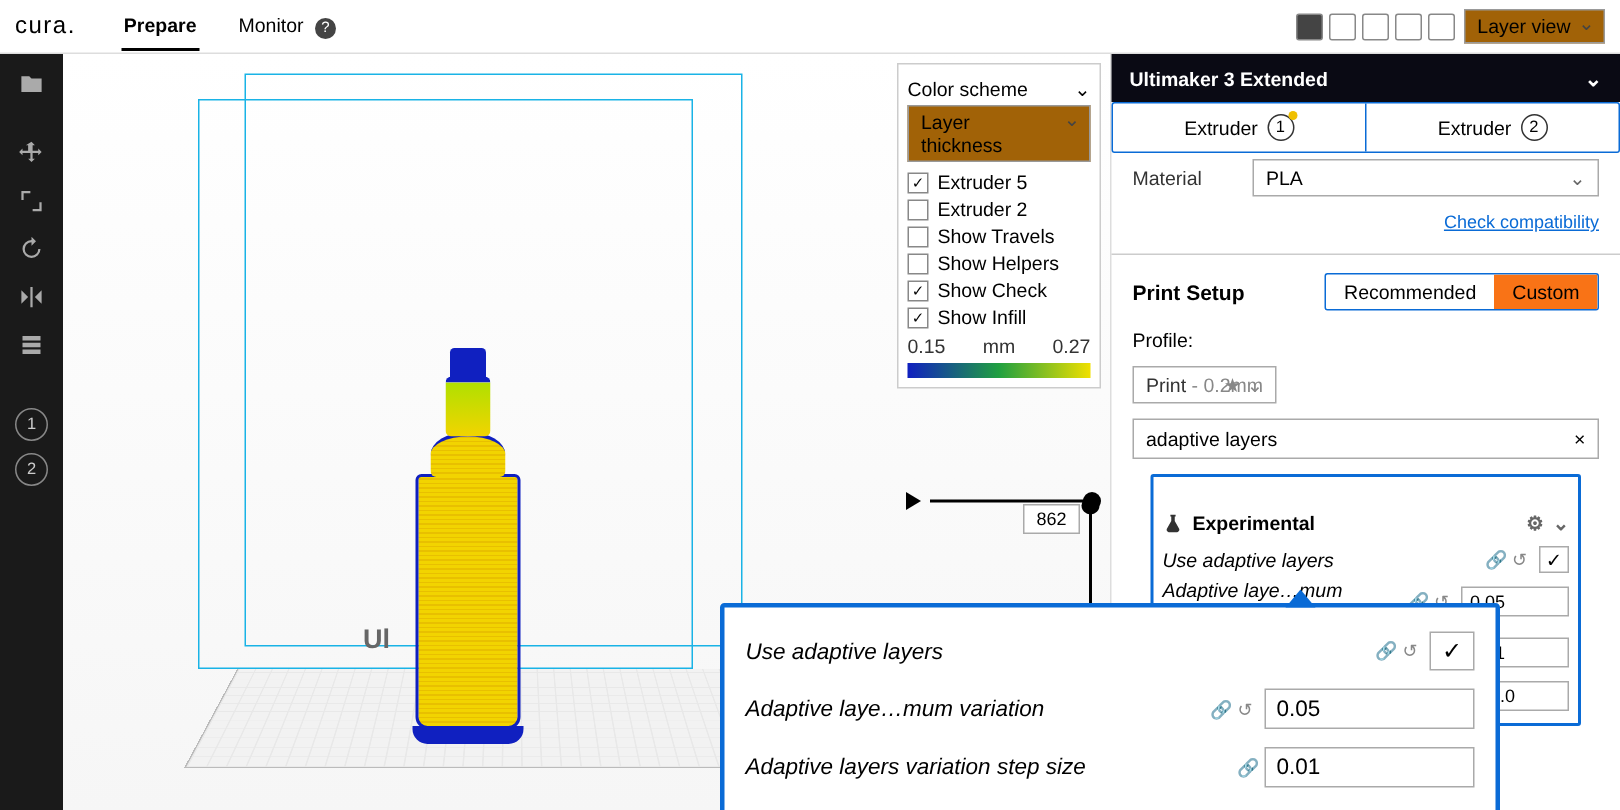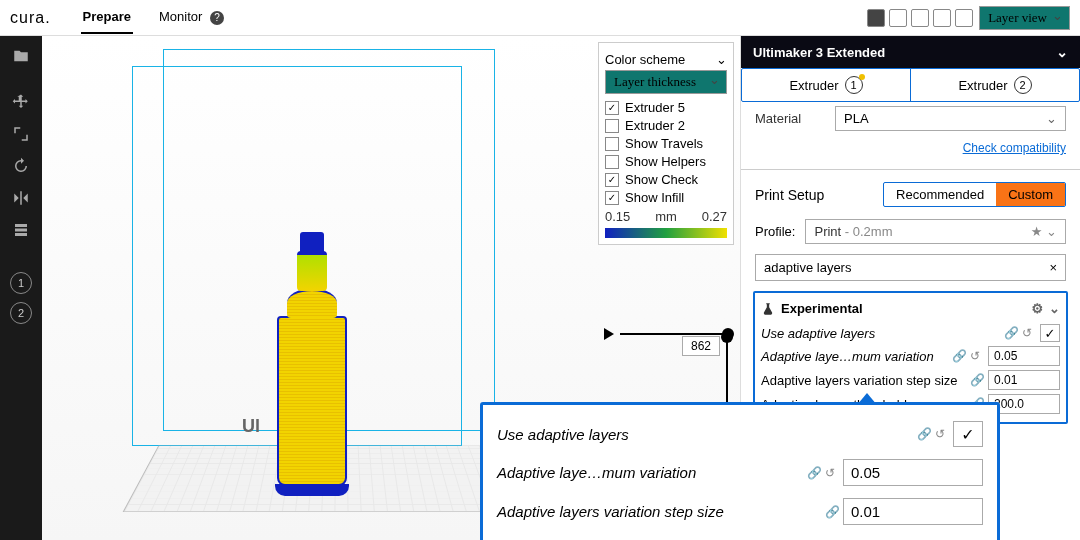--- a/index.html
+++ b/index.html
@@ -7,21 +7,21 @@
 .topbar { height: 36px; display: flex; align-items: center; padding: 0 10px; border-bottom: 1px solid #ddd; }
 .logo { font-weight: 400; font-size: 16px; letter-spacing: 1px; margin-right: 30px; }
 .tabs { display: flex; gap: 24px; }
 .tab { padding: 8px 2px; cursor: pointer; }
 .tab.active { border-bottom: 2px solid #000; font-weight: 600; }
 .help-icon { display: inline-block; width: 14px; height: 14px; border-radius: 50%; background: #444; color: #fff; font-size: 10px; text-align: center; line-height: 14px; margin-left: 4px; }
 .top-right { margin-left: auto; display: flex; align-items: center; gap: 6px; }
 .view-icons { display: flex; gap: 4px; }
 .view-icon { width: 18px; height: 18px; border: 1px solid #888; border-radius: 2px; }
 .view-icon.solid { background: #444; }
-.dropdown { border: 1px solid #999; padding: 3px 22px 3px 8px; position: relative; background: #0f766e; font-family: Liberation Serif, serif; }
+.dropdown { border: 1px solid #999; padding: 3px 22px 3px 8px; position: relative; background: #a16207; }
 .dropdown::after { content: "⌄"; position: absolute; right: 6px; top: 1px; color: #444; }
 
 .main { display: flex; height: 504px; }
 .left-tools { width: 42px; background: #1a1a1a; padding-top: 6px; display: flex; flex-direction: column; gap: 4px; align-items: center; }
 .tool-icon { width: 28px; height: 28px; display: flex; align-items: center; justify-content: center; color: #aaa; font-size: 16px; cursor: pointer; }
 .tool-icon svg { width: 18px; height: 18px; fill: #aaa; }
 .ext-circle { width: 22px; height: 22px; border: 1px solid #888; border-radius: 50%; color: #ccc; font-size: 11px; display: flex; align-items: center; justify-content: center; margin-top: 4px; }
 
 .viewport { flex: 1; position: relative; background: linear-gradient(#fff, #f6f6f6); }
 .buildplate { position: absolute; left: 100px; top: 370px; width: 400px; height: 140px; transform: perspective(700px) rotateX(62deg); border: 1px solid #bbb; background: repeating-linear-gradient(0deg,#e8e8e8 0 1px, transparent 1px 12px), repeating-linear-gradient(90deg,#e8e8e8 0 1px, transparent 1px 12px), #f2f2f2; }
@@ -57,30 +57,30 @@
 .ext-tab:first-child { border-right: 1px solid #0a6bd6; }
 .ext-numcircle { width: 18px; height: 18px; border: 1.5px solid #333; border-radius: 50%; font-size: 11px; display: inline-flex; align-items: center; justify-content: center; position: relative; }
 .ext-numcircle.dot::after { content: ""; position: absolute; top: -3px; right: -3px; width: 6px; height: 6px; background: #f0c000; border-radius: 50%; }
 .field-row { display: flex; align-items: center; padding: 4px 14px; gap: 10px; }
 .field-label { width: 70px; color: #333; }
 .field-select { flex: 1; border: 1px solid #aaa; padding: 4px 8px; position: relative; }
 .field-select::after { content: "⌄"; position: absolute; right: 8px; color: #666; }
 .compat-link { text-align: right; padding: 6px 14px 10px; color: #0a6bd6; text-decoration: underline; font-size: 12px; cursor: pointer; }
 .divider { height: 1px; background: #ccc; margin: 4px 0; }
 .setup-row { display: flex; align-items: center; padding: 8px 14px; gap: 10px; }
-.setup-title { font-weight: 400; font-size: 14px; }
+.setup-title { font-weight: 700; font-size: 14px; }
 .toggle-group { margin-left: auto; display: flex; border: 1px solid #0a6bd6; border-radius: 2px; overflow: hidden; font-size: 12px; }
 .toggle-btn { padding: 4px 12px; cursor: pointer; }
 .toggle-btn.active { background: #f97316; }
-.profile-row { display: flex; align-items: center; padding: 4px 14px; gap: 10px; }
+.profile-row { display: flex; align-items: flex-start; padding: 4px 14px; gap: 10px; flex-direction: column; }
 .profile-select { flex: 1; border: 1px solid #aaa; padding: 4px 8px; color: #888; position: relative; }
 .profile-select .pname { color: #333; }
 .profile-select::after { content: "★  ⌄"; position: absolute; right: 8px; color: #888; }
 .search-row { margin: 6px 14px; border: 1px solid #aaa; padding: 5px 8px; display: flex; justify-content: space-between; }
-.settings-group { margin: 4px 12px; border: 2px solid #0a6bd6; border-radius: 2px; padding: 6px 6px 6px; position: relative; }
+.settings-group { margin: 4px 26px; border: 2px solid #0a6bd6; border-radius: 2px; padding: 21px 6px 6px; position: relative; }
 .group-header { display: flex; align-items: center; gap: 6px; font-weight: 600; padding: 2px 0 6px; }
 .flask-icon { width: 14px; height: 14px; }
 .group-icons { margin-left: auto; color: #666; display: flex; gap: 6px; font-size: 13px; }
 .setting-row { display: flex; align-items: center; padding: 2px 0; gap: 4px; font-size: 12px; }
 .setting-label { flex: 1; font-style: italic; }
 .setting-label.normal { font-style: normal; }
 .link-icon, .reset-icon { width: 14px; color: #888; font-size: 12px; }
 .setting-input { width: 72px; border: 1px solid #aaa; padding: 2px 5px; font-size: 12px; }
 .setting-check { width: 20px; height: 18px; border: 1px solid #aaa; display: inline-flex; align-items: center; justify-content: center; }
 

